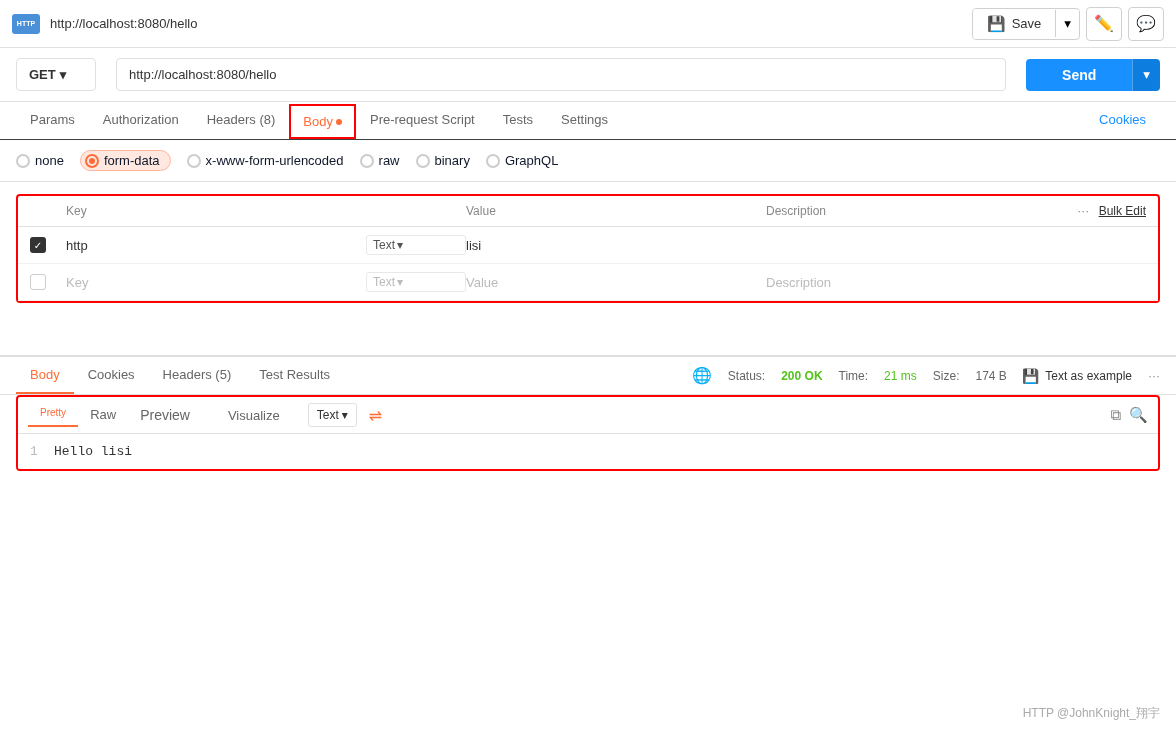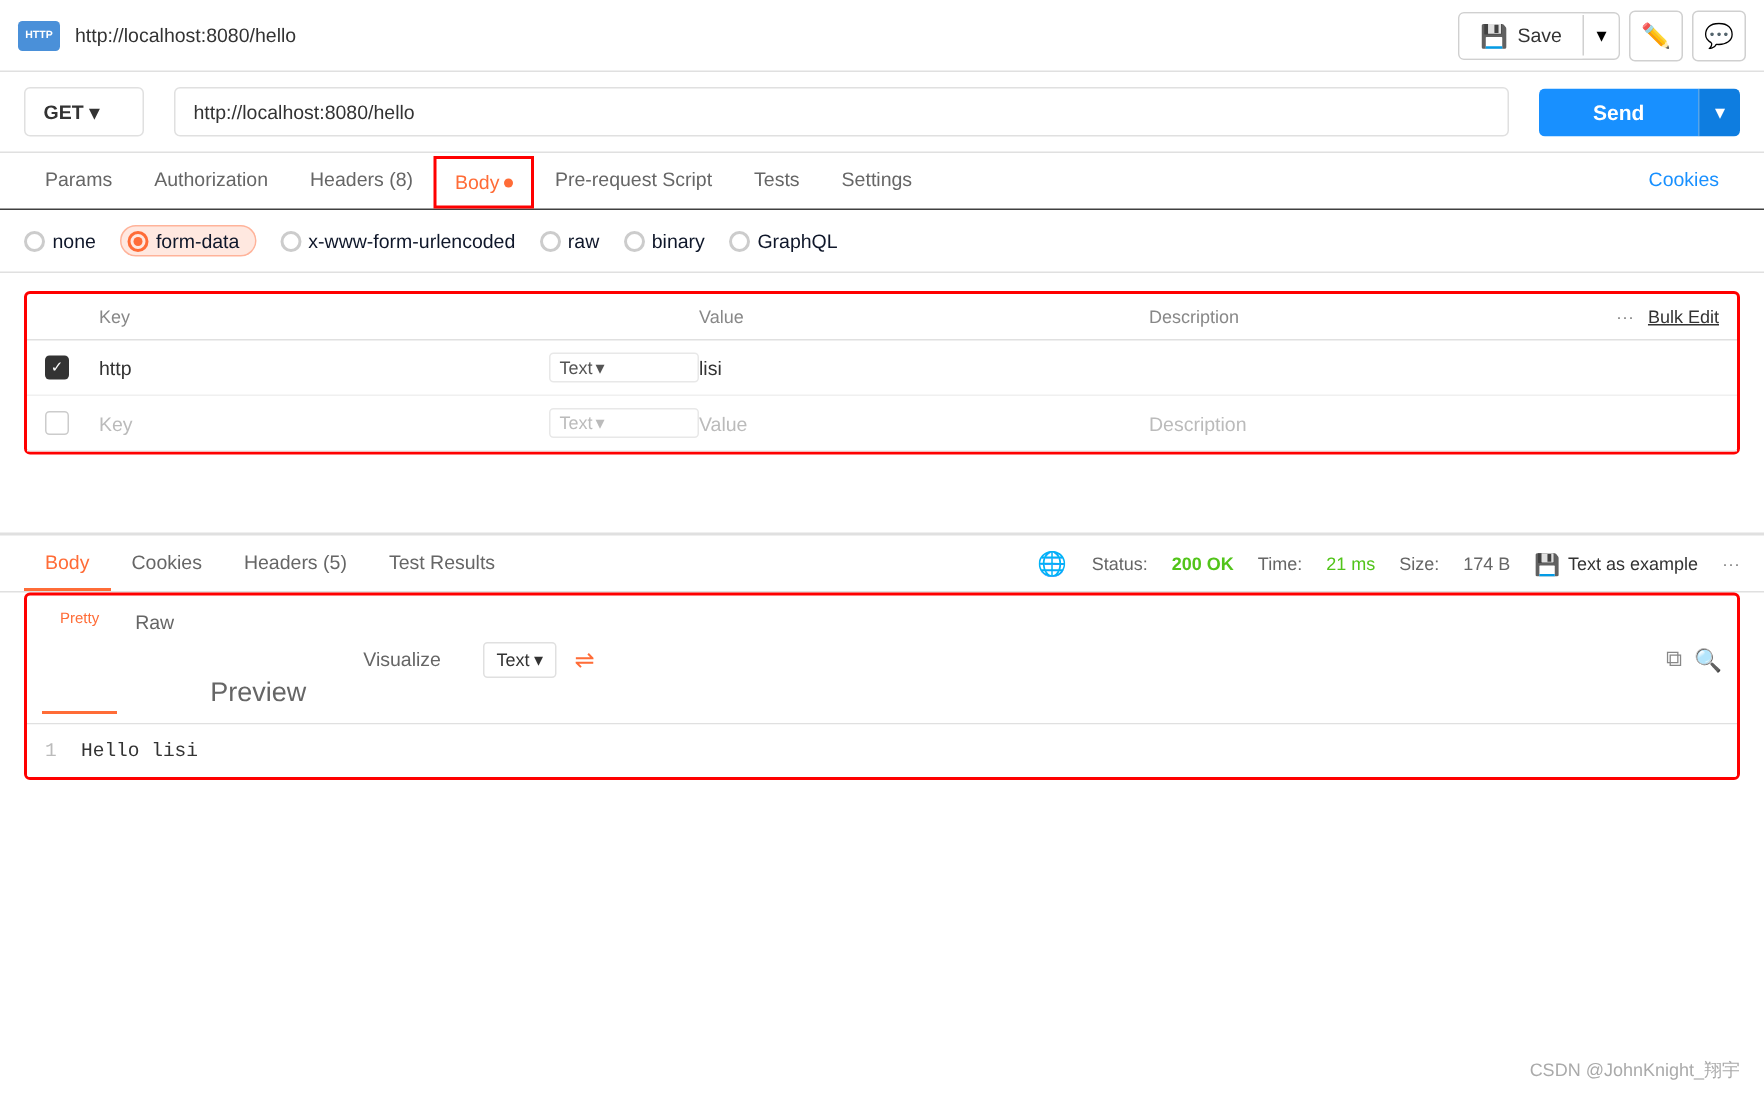--- a/index.html
+++ b/index.html
@@ -537,21 +537,21 @@
   </div>
 </div>
 
 <div style="margin: 0 16px; border: 2px solid red; border-radius: 4px; overflow:hidden;">
 
   <div class="resp-format-bar">
 
     <div style="display:flex; border-bottom: none;">
       <div style="padding:4px 12px; color:#ff6c37; border-bottom:2px solid #ff6c37; cursor:pointer; font-size:10px;">Pretty</div>
       <div style="padding:4px 12px; color:#666; cursor:pointer; font-size:13px;">Raw</div>
-      <div style="padding:4px 12px; color:#666; cursor:pointer; font-size:18px;margin-top:44px;">Preview</div>
+      <div style="padding:4px 12px; color:#666; cursor:pointer; font-size:14px;">Preview</div>
     </div>
     <div style="padding:4px 12px; color:#666; cursor:pointer; font-size:13px; margin-left:8px;">Visualize</div>
 
     <div class="format-dropdown" style="margin-left:10px;">
       <span>Text</span>
       <span>▾</span>
     </div>
     <span class="wrap-icon">⇌</span>
 
     <div class="resp-icons">
@@ -561,13 +561,13 @@
   </div>
 
   <div style="background:#fff; padding:4px 0;">
     <div class="code-line">
       <span class="line-num">1</span>
       <span class="line-content">Hello lisi</span>
     </div>
   </div>
 </div>
 
-<div class="watermark">CSDN @JohnKnight_翔宇</div>
+<div class="watermark">HTTP @JohnKnight_翔宇</div>
 
 </body></html>

